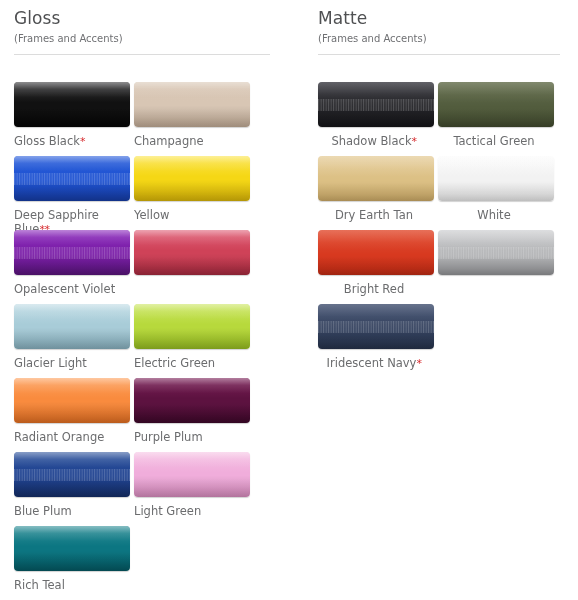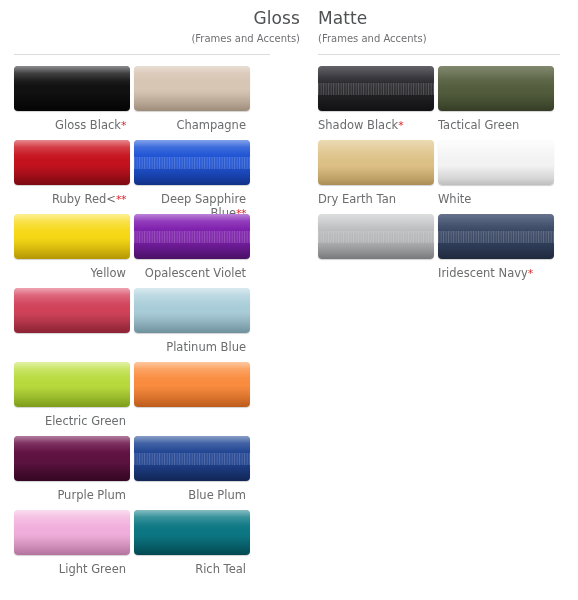--- a/index.html
+++ b/index.html
@@ -17,21 +17,21 @@
   .board {
     position: relative;
     width: 578px;
     height: 600px;
     display: flex;
   }
   .column {
     position: relative;
     box-sizing: border-box;
   }
-  .column.gloss { width: 300px; padding: 0 0 0 14px; text-align: right; }
+  .column.gloss { width: 300px; padding: 0 0 0 14px; }
   .column.matte { width: 278px; padding: 0 0 0 18px; }
 
   .section-head {
     padding-top: 8px;
   }
   .section-title {
     font-size: 17px;
     font-weight: 400;
     color: #4f5052;
     letter-spacing: .1px;
@@ -46,26 +46,26 @@
   }
   .divider {
     height: 1px;
     background: #dcdcdc;
     margin-top: 8px;
   }
   .gloss .divider { width: 256px; }
   .matte .divider { width: 242px; }
 
   .swatch-grid {
-    margin-top: 11px;
+    margin-top: 27px;
     display: flex;
     flex-wrap: wrap;
     width: 256px;
   }
-  .matte .swatch-grid { width: 242px; }
+  .matte .swatch-grid { width: 242px; text-align: center; }
 
   .swatch-cell {
     width: 120px;
     height: 74px;
     position: relative;
     box-sizing: border-box;
   }
   .swatch-chip {
     width: 116px;
     height: 45px;
@@ -144,49 +144,46 @@
     </div>
     <div class="swatch-grid" id="gloss-grid">
         <div class="swatch-cell finish-gloss">
           <div class="swatch-chip" style="background: linear-gradient(rgb(58, 58, 60) 0%, rgb(17, 17, 17) 45%, rgb(17, 17, 17) 60%, rgb(5, 5, 5) 100%);"></div>
           <div class="swatch-label"><span>Gloss Black</span><span class="star">*</span></div>
         </div>
         <div class="swatch-cell finish-gloss">
           <div class="swatch-chip" style="background: linear-gradient(rgb(217, 199, 181) 0%, rgb(216, 198, 180) 45%, rgb(216, 198, 180) 60%, rgb(203, 180, 158) 100%);"></div>
           <div class="swatch-label"><span>Champagne</span></div>
         </div>
-        <div class="swatch-cell finish-gloss">
-          <div class="swatch-chip" style="background: linear-gradient(rgb(213, 52, 60) 0%, rgb(196, 18, 31) 45%, rgb(196, 18, 31) 60%, rgb(158, 13, 23) 100%);"></div>
-          <div class="swatch-label"><span>Ruby Red&lt;</span><span class="star">**</span></div>
-        </div>
         <div class="swatch-cell finish-gloss metallic">
           <div class="swatch-chip" style="background: linear-gradient(rgb(44, 96, 220) 0%, rgb(31, 83, 210) 45%, rgb(31, 83, 210) 60%, rgb(22, 63, 174) 100%);"></div>
           <div class="swatch-label"><span>Deep Sapphire Blue</span><span class="star">**</span></div>
         </div>
         <div class="swatch-cell finish-gloss">
           <div class="swatch-chip" style="background: linear-gradient(rgb(251, 228, 74) 0%, rgb(245, 215, 21) 45%, rgb(245, 215, 21) 60%, rgb(230, 192, 8) 100%);"></div>
           <div class="swatch-label"><span>Yellow</span></div>
         </div>
         <div class="swatch-cell finish-gloss metallic">
           <div class="swatch-chip" style="background: linear-gradient(rgb(140, 43, 189) 0%, rgb(123, 31, 168) 45%, rgb(123, 31, 168) 60%, rgb(94, 21, 130) 100%);"></div>
           <div class="swatch-label"><span>Opalescent Violet</span></div>
         </div>
         <div class="swatch-cell finish-gloss">
           <div class="swatch-chip" style="background: linear-gradient(rgb(224, 96, 120) 0%, rgb(207, 66, 88) 45%, rgb(207, 66, 88) 60%, rgb(176, 44, 66) 100%);"></div>
         </div>
         <div class="swatch-cell finish-gloss">
           <div class="swatch-chip" style="background: linear-gradient(rgb(190, 219, 228) 0%, rgb(168, 204, 216) 45%, rgb(168, 204, 216) 60%, rgb(143, 186, 201) 100%);"></div>
-          <div class="swatch-label"><span>Platinum Blue</span></div>
+          <div class="swatch-label"><span>Glacier Light</span></div>
         </div>
         <div class="swatch-cell finish-gloss">
           <div class="swatch-chip" style="background: linear-gradient(rgb(203, 230, 98) 0%, rgb(183, 217, 60) 45%, rgb(183, 217, 60) 60%, rgb(159, 199, 35) 100%);"></div>
           <div class="swatch-label"><span>Electric Green</span></div>
         </div>
         <div class="swatch-cell finish-gloss">
           <div class="swatch-chip" style="background: linear-gradient(rgb(253, 160, 92) 0%, rgb(249, 139, 62) 45%, rgb(249, 139, 62) 60%, rgb(239, 117, 36) 100%);"></div>
+          <div class="swatch-label"><span>Radiant Orange</span></div>
         </div>
         <div class="swatch-cell finish-gloss">
           <div class="swatch-chip" style="background: linear-gradient(rgb(122, 32, 87) 0%, rgb(93, 18, 64) 45%, rgb(93, 18, 64) 60%, rgb(65, 8, 44) 100%);"></div>
           <div class="swatch-label"><span>Purple Plum</span></div>
         </div>
         <div class="swatch-cell finish-gloss metallic">
           <div class="swatch-chip" style="background: linear-gradient(rgb(51, 88, 159) 0%, rgb(32, 67, 145) 45%, rgb(32, 67, 145) 60%, rgb(22, 48, 110) 100%);"></div>
           <div class="swatch-label"><span>Blue Plum</span></div>
         </div>
         <div class="swatch-cell finish-gloss">
@@ -216,20 +213,24 @@
           <div class="swatch-label"><span>Tactical Green</span></div>
         </div>
         <div class="swatch-cell finish-matte">
           <div class="swatch-chip" style="background: linear-gradient(rgb(231, 208, 160) 0%, rgb(220, 192, 132) 45%, rgb(220, 192, 132) 60%, rgb(201, 167, 101) 100%);"></div>
           <div class="swatch-label"><span>Dry Earth Tan</span></div>
         </div>
         <div class="swatch-cell finish-matte">
           <div class="swatch-chip" style="background: linear-gradient(rgb(252, 252, 252) 0%, rgb(242, 242, 242) 45%, rgb(242, 242, 242) 60%, rgb(226, 226, 226) 100%);"></div>
           <div class="swatch-label"><span>White</span></div>
         </div>
+        <div class="swatch-cell finish-matte">
+          <div class="swatch-chip" style="background: linear-gradient(rgb(226, 76, 48) 0%, rgb(216, 57, 31) 45%, rgb(216, 57, 31) 60%, rgb(190, 42, 19) 100%);"></div>
+          <div class="swatch-label"><span>Bright Red</span></div>
+        </div>
         <div class="swatch-cell finish-matte metallic">
           <div class="swatch-chip" style="background: linear-gradient(rgb(212, 213, 215) 0%, rgb(179, 180, 182) 45%, rgb(179, 180, 182) 60%, rgb(143, 144, 147) 100%);"></div>
         </div>
         <div class="swatch-cell finish-matte metallic">
           <div class="swatch-chip" style="background: linear-gradient(rgb(65, 80, 112) 0%, rgb(51, 65, 94) 45%, rgb(51, 65, 94) 60%, rgb(37, 49, 73) 100%);"></div>
           <div class="swatch-label"><span>Iridescent Navy</span><span class="star">*</span></div>
         </div>
       </div>
   </div>
 

